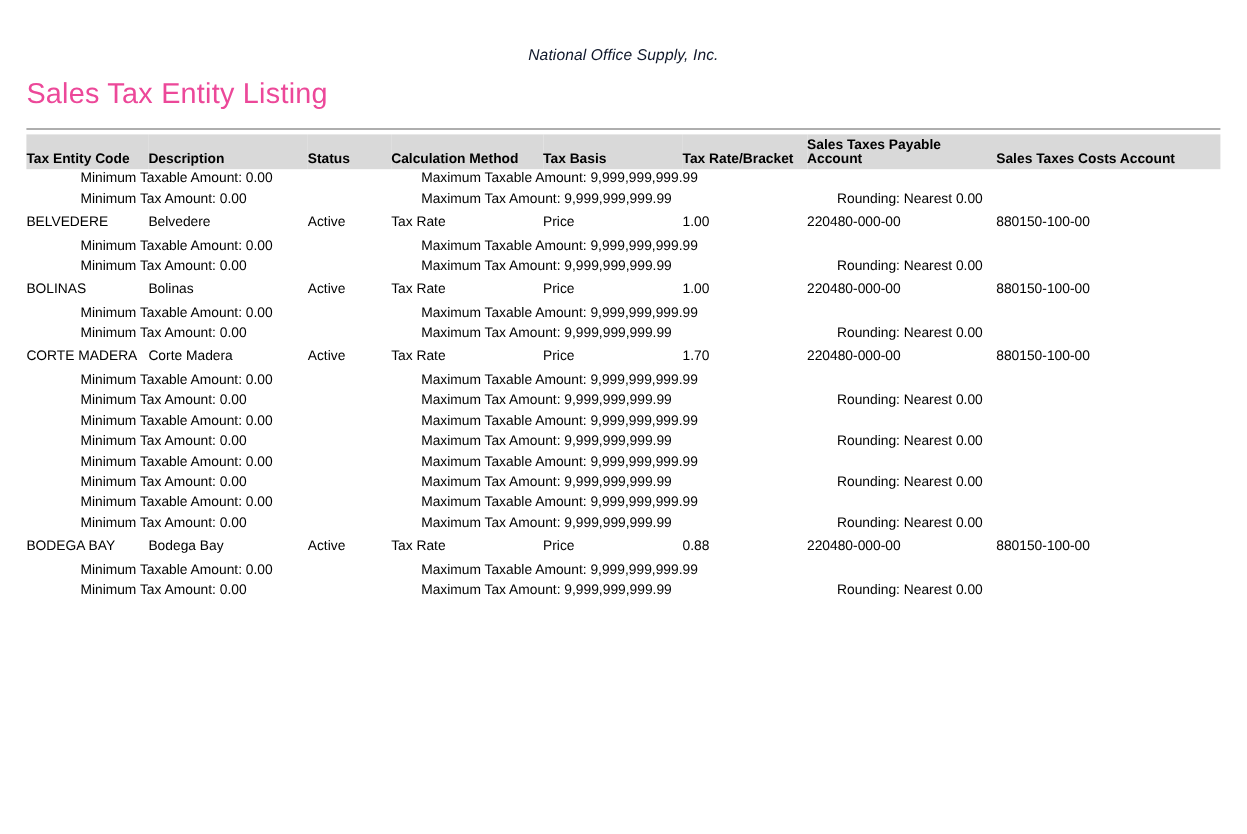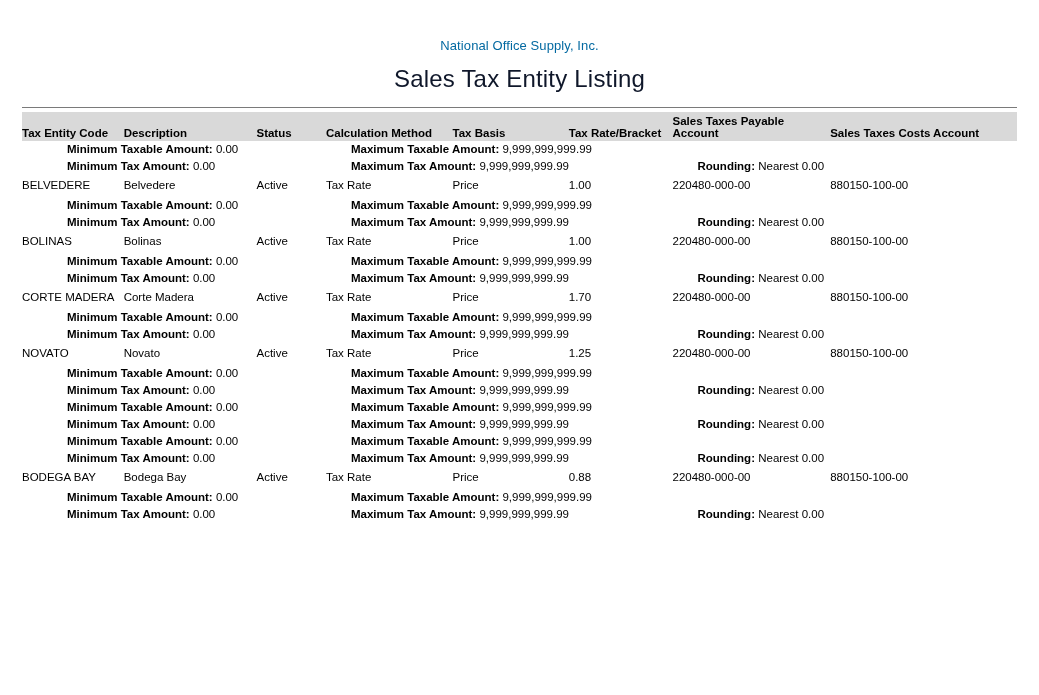--- a/index.html
+++ b/index.html
@@ -17,28 +17,28 @@
   .page {
     position: relative;
     width: 1039px;
     height: 695px;
     box-sizing: border-box;
     padding: 0 22px;
   }
   .company-name {
     text-align: center;
     font-size: 13px;
-    color: #0369a1;
+    color: #0f172a;
     padding-top: 38px;
     letter-spacing: 0.1px;
+    font-style: italic;
   }
   .report-title {
-    text-align: center;
     font-size: 24px;
-    color: #0f172a;
+    color: #ec4899;
     padding-top: 12px;
     padding-bottom: 14px;
     letter-spacing: 0.2px;
   }
   .rule {
     border-top: 1px solid #7a7a7a;
     width: 100%;
     margin: 0 0 4px 0;
   }
   table.report {
@@ -77,21 +77,21 @@
   }
   tr.sub-row td {
     padding: 2px 0 1px 0;
     height: 14px;
     vertical-align: top;
   }
   .indent {
     padding-left: 20px !important;
   }
   .b {
-    font-weight: bold;
+    font-weight: normal;
     padding-left: 25px;
   }
   .nowrap {
     white-space: nowrap;
   }
 </style>
 </head>
 <body>
 
 <div class="page">
@@ -187,30 +187,20 @@
         <tr class="sub-row">
           <td colspan="3" class="indent nowrap"><span class="b">Minimum Taxable Amount:</span> <span>0.00</span></td>
           <td colspan="3" class="nowrap"><span class="b">Maximum Taxable Amount:</span> <span>9,999,999,999.99</span></td>
           <td colspan="2"></td>
         </tr>
         <tr class="sub-row">
           <td colspan="3" class="indent nowrap"><span class="b">Minimum Tax Amount:</span> <span>0.00</span></td>
           <td colspan="3" class="nowrap"><span class="b">Maximum Tax Amount:</span> <span>9,999,999,999.99</span></td>
           <td colspan="2" class="nowrap"><span class="b">Rounding:</span> <span>Nearest 0.00</span></td>
         </tr>
-        <tr class="main-row">
-          <td class="nowrap">NOVATO</td>
-          <td class="nowrap">Novato</td>
-          <td class="nowrap">Active</td>
-          <td class="nowrap">Tax Rate</td>
-          <td class="nowrap">Price</td>
-          <td class="nowrap">1.25</td>
-          <td class="nowrap">220480-000-00</td>
-          <td class="nowrap">880150-100-00</td>
-        </tr>
         <tr class="sub-row">
           <td colspan="3" class="indent nowrap"><span class="b">Minimum Taxable Amount:</span> <span>0.00</span></td>
           <td colspan="3" class="nowrap"><span class="b">Maximum Taxable Amount:</span> <span>9,999,999,999.99</span></td>
           <td colspan="2"></td>
         </tr>
         <tr class="sub-row">
           <td colspan="3" class="indent nowrap"><span class="b">Minimum Tax Amount:</span> <span>0.00</span></td>
           <td colspan="3" class="nowrap"><span class="b">Maximum Tax Amount:</span> <span>9,999,999,999.99</span></td>
           <td colspan="2" class="nowrap"><span class="b">Rounding:</span> <span>Nearest 0.00</span></td>
         </tr>

